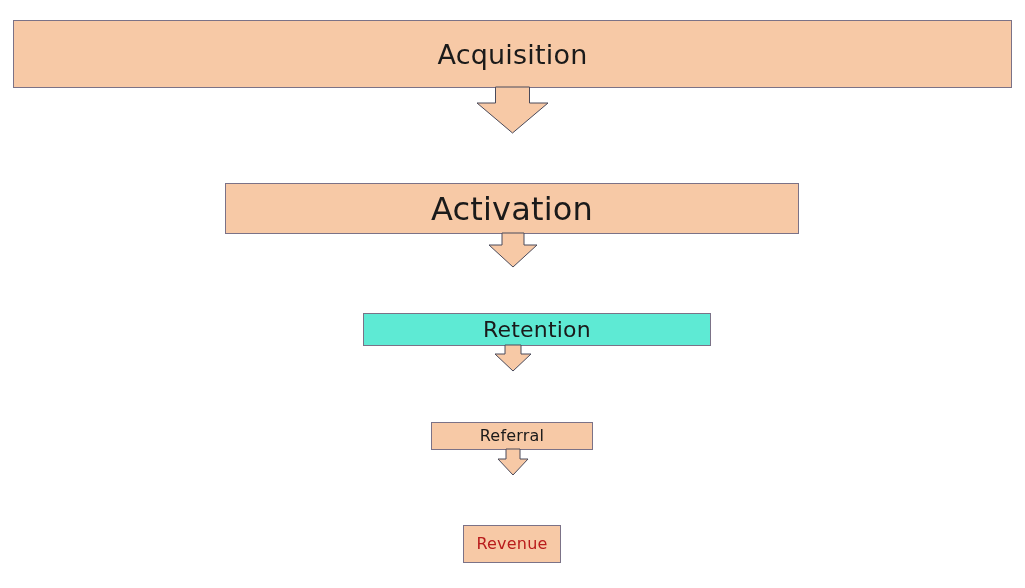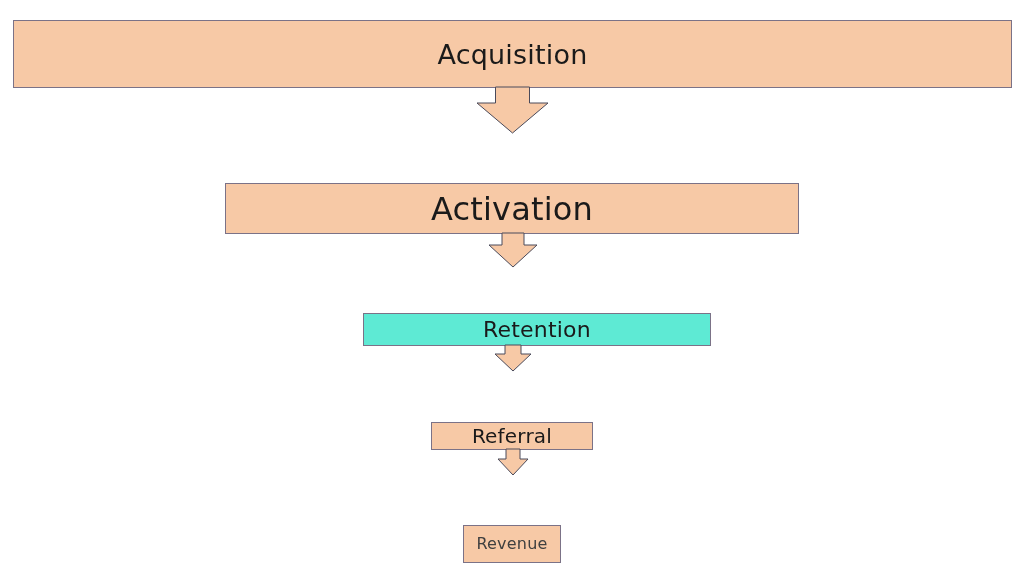--- a/index.html
+++ b/index.html
@@ -73,26 +73,26 @@
     <span class="stage-label" style="font-size: 22px; color: rgb(26, 26, 26);">Retention</span>
   </div>
 
   <div class="arrow" style="left: 495px; top: 345px; width: 36px; height: 26px;">
     <svg width="36" height="26" viewBox="0 0 36 26">
         <polygon points="10.0,0.0 26.0,0.0 26.0,9.0 36.0,9.0 18.0,26.0 0.0,9.0 10.0,9.0" fill="#F7C9A6" stroke="#4A4A5A" stroke-width="1" stroke-linejoin="miter"></polygon>
       </svg>
   </div>
 
   <div class="stage" style="left: 431px; top: 422px; width: 162px; height: 28px; background: rgb(247, 201, 166); border-color: rgb(123, 114, 135);">
-    <span class="stage-label" style="font-size: 20px; color: rgb(26, 26, 26);">Referral</span>
+    <span class="stage-label" style="font-size: 16px; color: rgb(26, 26, 26);">Referral</span>
   </div>
 
   <div class="arrow" style="left: 498px; top: 449px; width: 30px; height: 26px;">
     <svg width="30" height="26" viewBox="0 0 30 26">
         <polygon points="8.0,0.0 22.0,0.0 22.0,10.0 30.0,10.0 15.0,26.0 0.0,10.0 8.0,10.0" fill="#F7C9A6" stroke="#4A4A5A" stroke-width="1" stroke-linejoin="miter"></polygon>
       </svg>
   </div>
 
   <div class="stage" style="left: 463px; top: 525px; width: 98px; height: 38px; background: rgb(247, 201, 166); border-color: rgb(123, 114, 135);">
-    <span class="stage-label" style="font-size: 16px; color: #404040;">Revenue</span>
+    <span class="stage-label" style="font-size: 16px; color: #b91c1c;">Revenue</span>
   </div>
 
 </div>
 
 </body></html>

